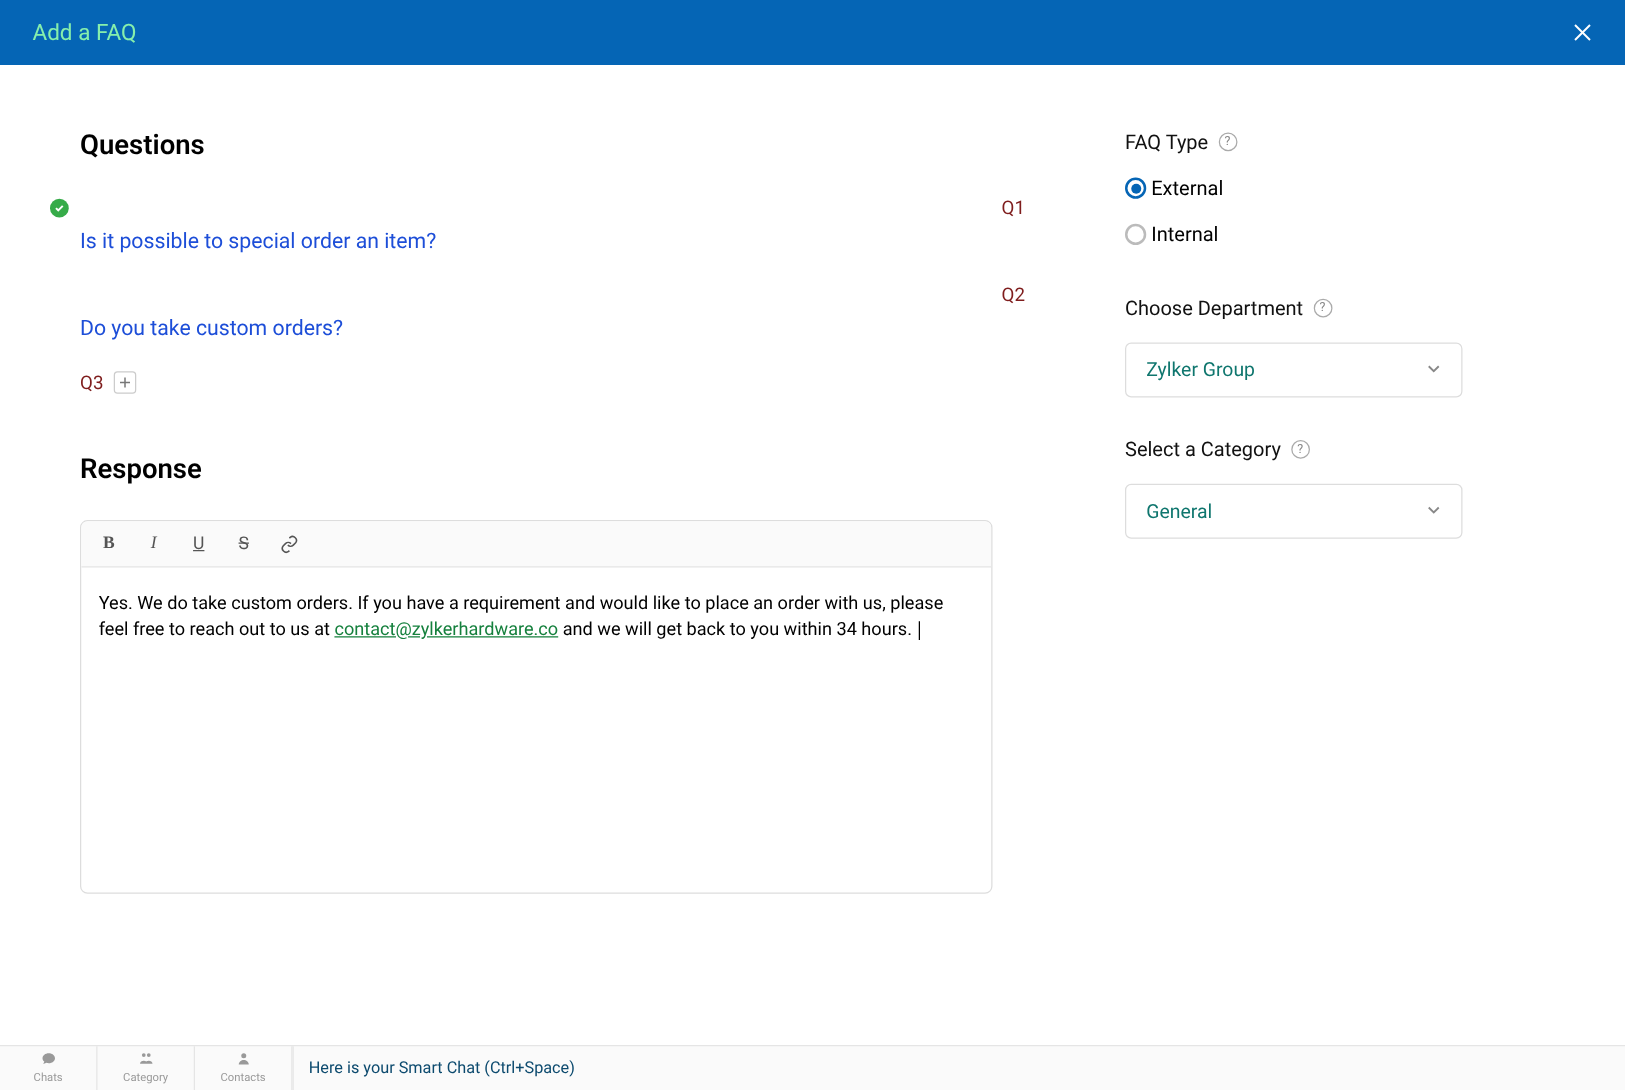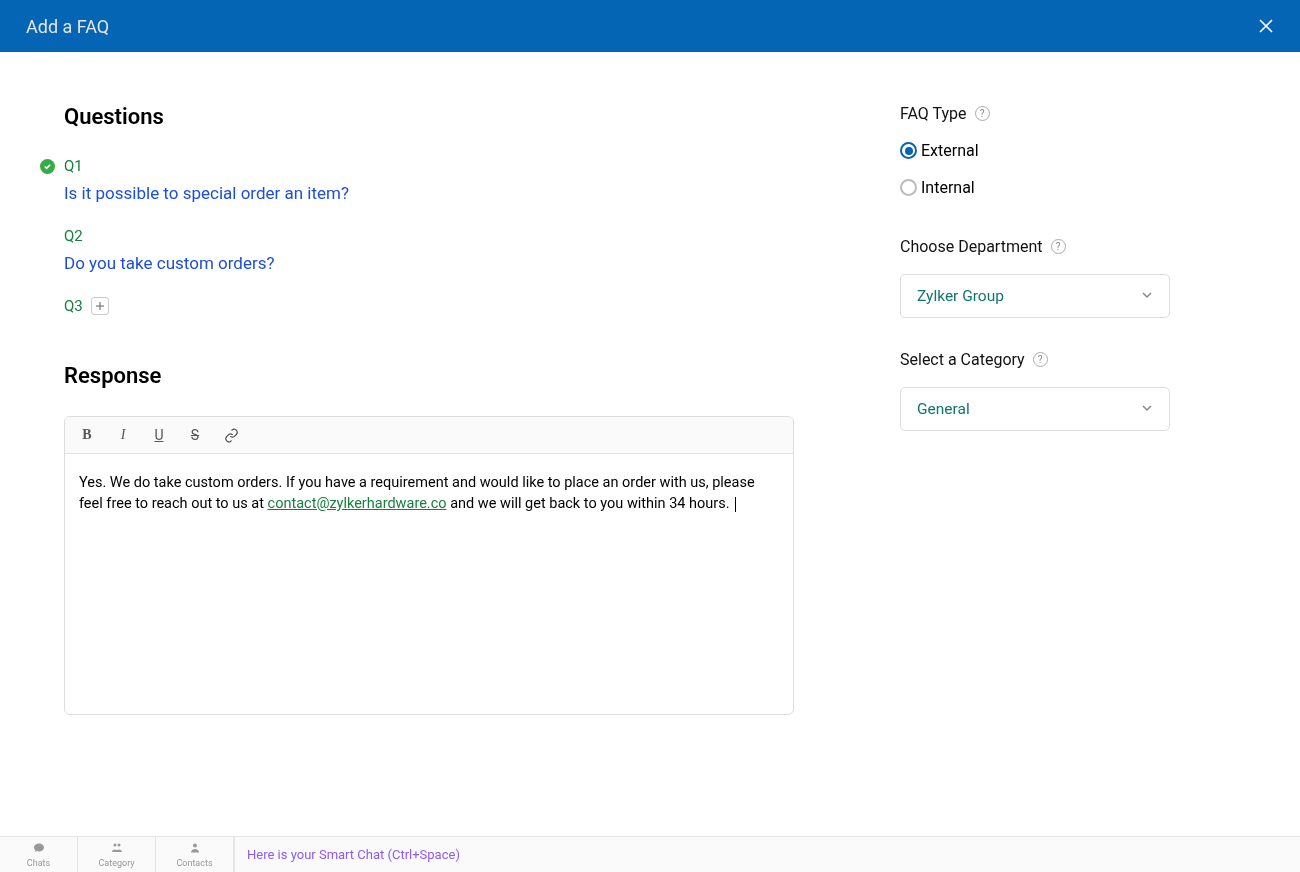--- a/index.html
+++ b/index.html
@@ -14,21 +14,21 @@
     }
     .header {
       background: #0565b5;
       height: 52px;
       display: flex;
       align-items: center;
       justify-content: space-between;
       padding: 0 26px;
     }
     .header-title {
-      color: #e5e5e5;
+      color: #86efac;
       font-size: 18px;
       font-weight: 400;
     }
     .close-btn {
       color: #fff;
       cursor: pointer;
       display: flex;
       align-items: center;
     }
     .main {
@@ -53,22 +53,23 @@
       font-weight: 600;
       color: #000;
       margin-bottom: 28px;
     }
     .question-row {
       position: relative;
       margin-bottom: 24px;
     }
     .q-label {
       font-size: 15px;
-      color: #15803d;
+      color: #7f1d1d;
       margin-bottom: 8px;
+      text-align: right;
     }
     .q-text {
       font-size: 17px;
       color: #1d4ed8;
     }
     .check-icon {
       position: absolute;
       left: -24px;
       top: 2px;
       width: 15px;
@@ -233,21 +234,21 @@
       height: 100%;
       cursor: pointer;
     }
     .bottom-tab .tab-icon {
       font-size: 13px;
       color: #999;
     }
     .smart-chat {
       padding-left: 12px;
       font-size: 13px;
-      color: #8b5cf6;
+      color: #0c4a6e;
       border-left: 1px solid #e5e5e5;
       height: 100%;
       display: flex;
       align-items: center;
     }
   </style>
 </head>
 <body>
 
 <div class="header">

